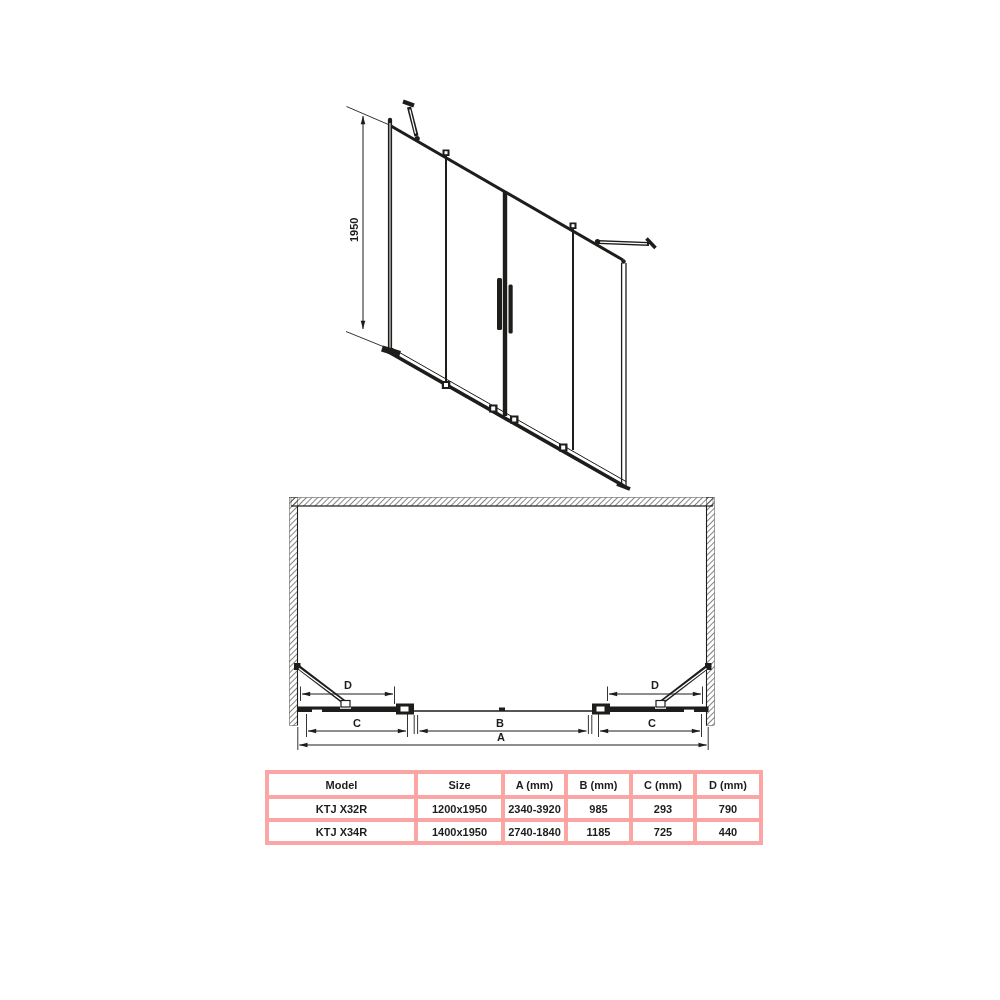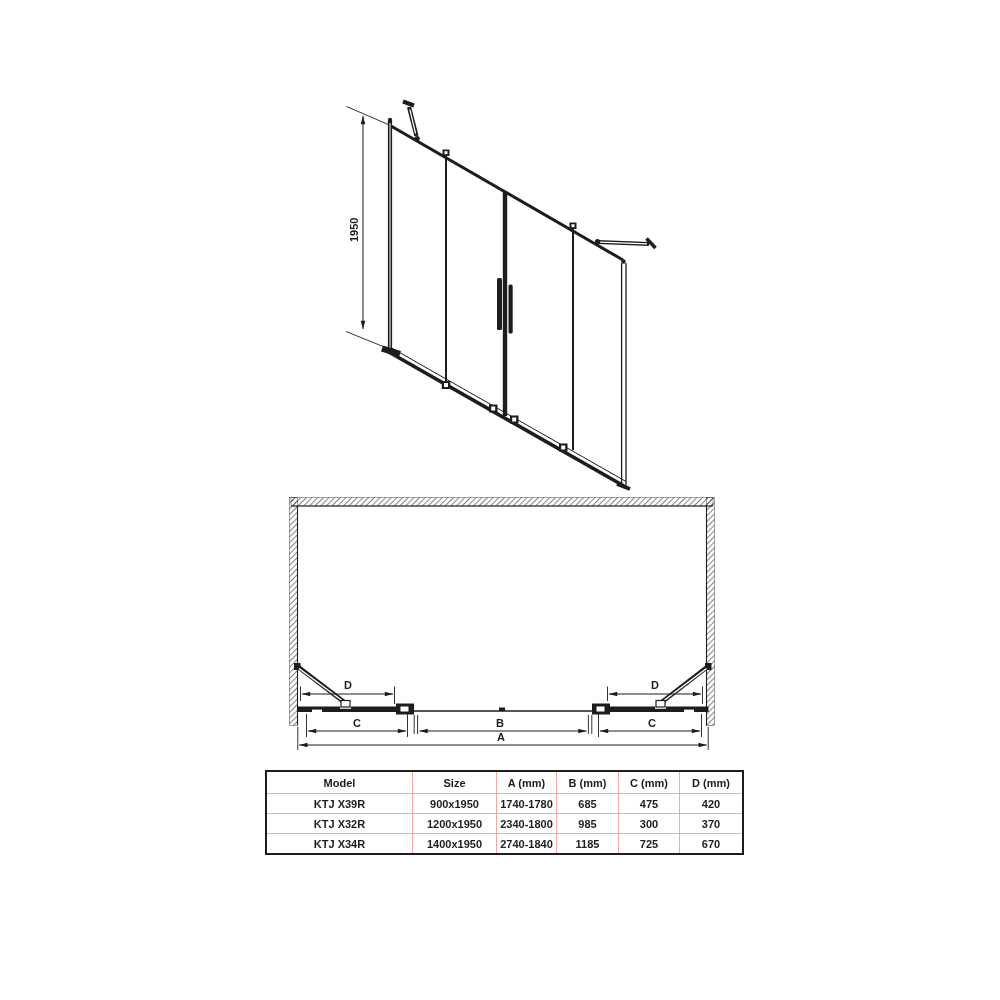--- a/index.html
+++ b/index.html
@@ -5,21 +5,21 @@
   html,body{margin:0;padding:0;background:#ffffff;}
   #page{position:relative;width:1000px;height:1000px;background:#ffffff;overflow:hidden;
         font-family:"Liberation Sans",sans-serif;color:#1d1d1b;}
   svg{position:absolute;display:block;}
   #perspective-svg{left:330px;top:85px;}
   #plan-svg{left:285px;top:490px;}
   .dim-text{font-family:"Liberation Sans",sans-serif;font-size:11px;font-weight:bold;fill:#1d1d1b;}
   #spec-table-wrap{position:absolute;left:265px;top:770px;width:470px;}
   table{border-collapse:collapse;table-layout:fixed;width:470px;
         border:2px solid #1d1d1b;font-family:"Liberation Sans",sans-serif;}
-  th,td{border:1px solid #fca5a5;font-size:11px;font-weight:bold;color:#1d1d1b;
+  th,td{border:4px solid #fca5a5;font-size:11px;font-weight:bold;color:#1d1d1b;
         text-align:center;vertical-align:middle;padding:0;overflow:hidden;white-space:nowrap;}
   thead th{height:21px;}
   tbody td{height:19px;}
   th:nth-child(1),td:nth-child(1){width:145px;}
   th:nth-child(2),td:nth-child(2){width:83px;}
   th:nth-child(3),td:nth-child(3){width:59px;}
   th:nth-child(4),td:nth-child(4){width:61px;margin-left:45px;}
   th:nth-child(5),td:nth-child(5){width:60px;margin-top:10px;}
   th:nth-child(6),td:nth-child(6){width:62px;}
 </style>
@@ -220,40 +220,32 @@
             <th>Model</th>
             <th>Size</th>
             <th>A (mm)</th>
             <th>B (mm)</th>
             <th>C (mm)</th>
             <th>D (mm)</th>
           </tr>
       </thead>
       <tbody>
           <tr>
-            <td>KTJ X39R</td>
-            <td>900x1950</td>
-            <td>1740-1780</td>
-            <td>685</td>
-            <td>475</td>
-            <td>420</td>
-          </tr>
-          <tr>
             <td>KTJ X32R</td>
             <td>1200x1950</td>
-            <td>2340-1800</td>
+            <td>2340-3920</td>
             <td>985</td>
-            <td>300</td>
-            <td>370</td>
+            <td>293</td>
+            <td>790</td>
           </tr>
           <tr>
             <td>KTJ X34R</td>
             <td>1400x1950</td>
             <td>2740-1840</td>
             <td>1185</td>
             <td>725</td>
-            <td>670</td>
+            <td>440</td>
           </tr>
         </tbody>
     </table>
   </div>
 
 </div>
 
 </body></html>

